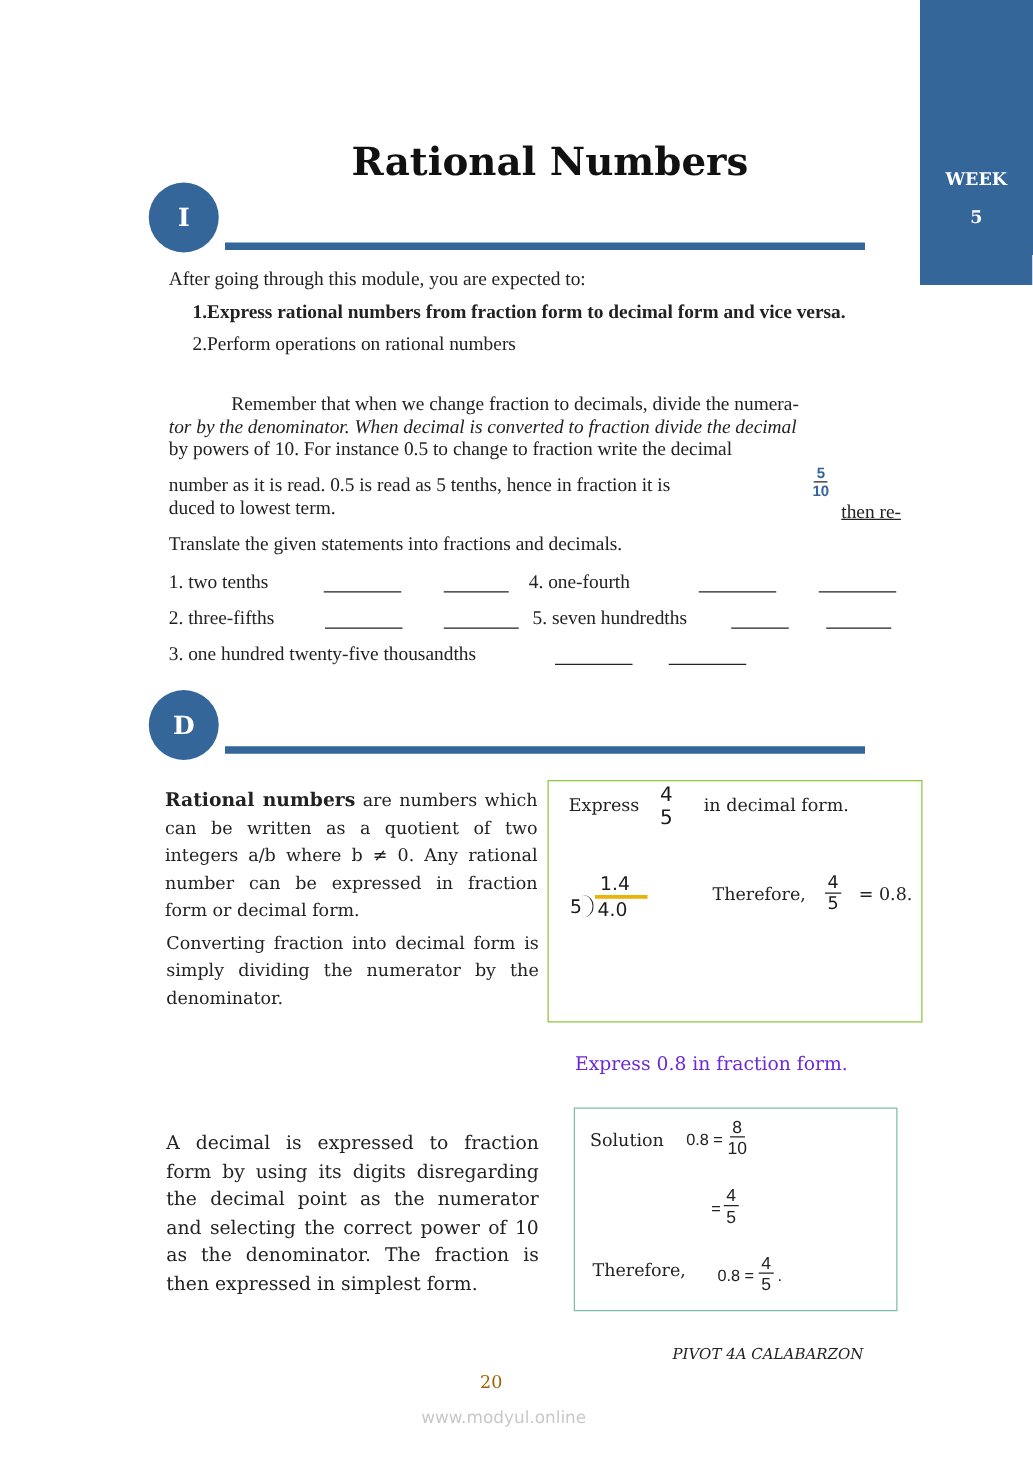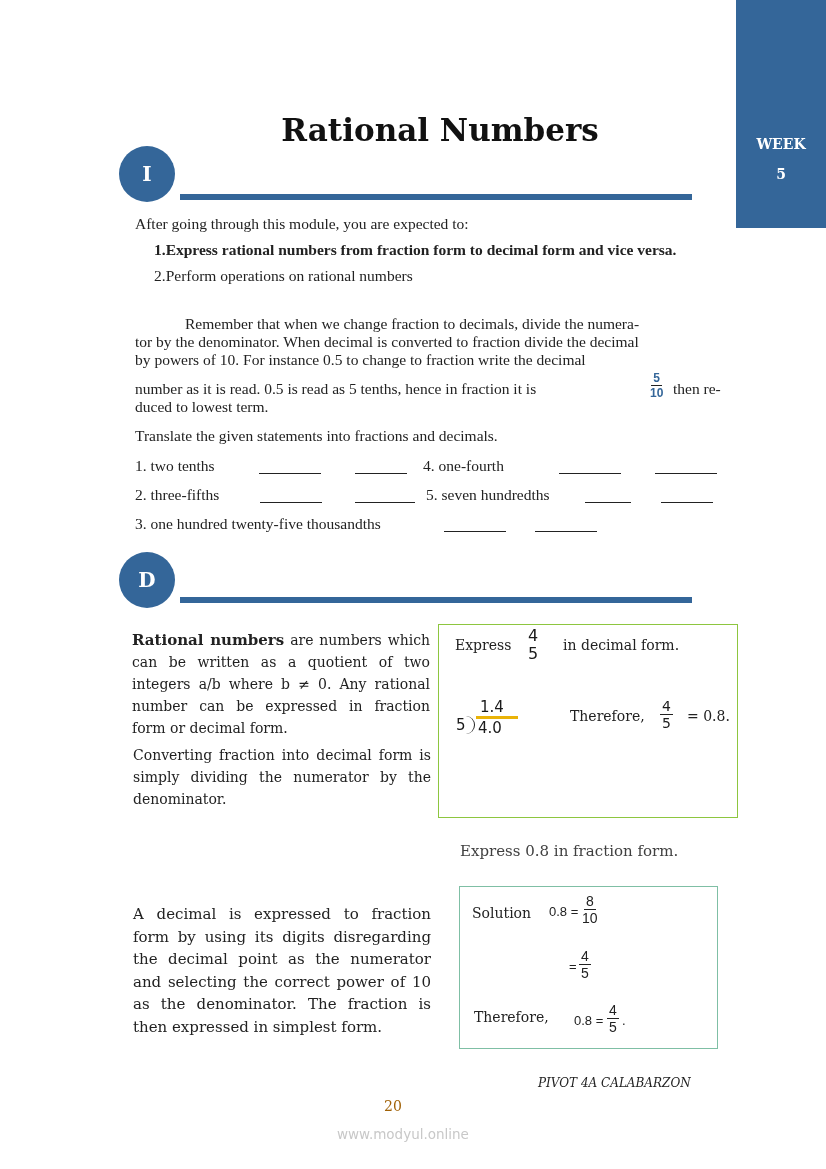--- a/index.html
+++ b/index.html
@@ -37,30 +37,30 @@
 <div class="abs title">Rational Numbers</div>
 
 <div class="abs circle" style="left:119px; top:146px;">I</div>
 <div class="abs rule" style="left:180px; top:194px; width:512px;"></div>
 
 <div class="abs txt" style="left:135px; top:215px;">After going through this module, you are expected to:</div>
 <div class="abs txt" style="left:154px; top:241px;font-weight:bold;">1.Express rational numbers from fraction form to decimal form and vice versa.</div>
 <div class="abs txt" style="left:154px; top:267px;">2.Perform operations on rational numbers</div>
 
 <div class="abs txt" style="left:185px; top:315px;">Remember that when we change fraction to decimals, divide the numera-</div>
-<div class="abs txt" style="left:135px; top:333px;">tor by the denominator. When decimal is converted to fraction divide the decimal</div>
+<div class="abs txt" style="left:135px; top:333px;font-style:italic;">tor by the denominator. When decimal is converted to fraction divide the decimal</div>
 <div class="abs txt" style="left:135px; top:351px;">by powers of 10.  For instance 0.5 to change to fraction write the decimal</div>
 <div class="abs txt" style="left:135px; top:380px;">
   <span>number as it is read.  0.5 is read as 5 tenths, hence in fraction  it is</span>
 </div>
 <div class="abs frac frac-blue" style="left:650px; top:372px;">
   <span class="num">5</span>
   <span class="den">10</span>
 </div>
-<div class="abs txt" style="left:673px; top:380px;">then re-</div>
+<div class="abs txt" style="left:673px; top:401px;text-decoration:underline;">then re-</div>
 <div class="abs txt" style="left:135px; top:398px;">duced to lowest term.</div>
 
 <div class="abs txt" style="left:135px; top:427px;">Translate the given statements into fractions and decimals.</div>
 
 <div class="abs txt" style="left:135px; top:457px;">1. two tenths</div>
 <span class="abs blank" style="left:259px; top:461px; width:62px;"></span>
 <span class="abs blank" style="left:355px; top:461px; width:52px;"></span>
 <div class="abs txt" style="left:423px; top:457px;">4. one-fourth</div>
 <span class="abs blank" style="left:559px; top:461px; width:62px;"></span>
 <span class="abs blank" style="left:655px; top:461px; width:62px;"></span>
@@ -100,21 +100,21 @@
   <div style="position:absolute; left:20px; top:18px; width:40px; border-top:3px solid #eab308; padding-left:2px;">4.0</div>
 </div>
 
 <div class="abs body-txt" style="left:570px; top:705px;">Therefore,</div>
 <div class="abs frac" style="left:660px; top:699px; font-size:14px;">
   <span class="num">4</span>
   <span class="den">5</span>
 </div>
 <div class="abs body-txt" style="left:687px; top:705px;">= 0.8.</div>
 
-<div class="abs" style="left:460px; top:842px; font-family:'DejaVu Serif', serif; font-size:15px; color:#404040;">Express 0.8 in fraction form.</div>
+<div class="abs" style="left:460px; top:842px; font-family:'DejaVu Serif', serif; font-size:15px; color:#6d28d9;">Express 0.8 in fraction form.</div>
 
 <div class="abs just" style="left:133px; top:903px; width:298px; font-family:'DejaVu Serif', serif; font-size:15px; line-height:22.6px; color:#222;">A decimal is expressed to fraction form by using its digits disregarding the decimal point as the numerator and selecting the correct power of 10 as the denominator. The fraction is then expressed in simplest form.</div>
 
 <div class="abs box2"></div>
 <div class="abs body-txt" style="left:472px; top:902px;">Solution</div>
 <div class="abs frac-sm" style="left:549px; top:904px;">0.8 =</div>
 <div class="abs frac frac-sm" style="left:582px; top:894px; font-size:14px;">
   <span class="num">8</span>
   <span class="den">10</span>
 </div>

